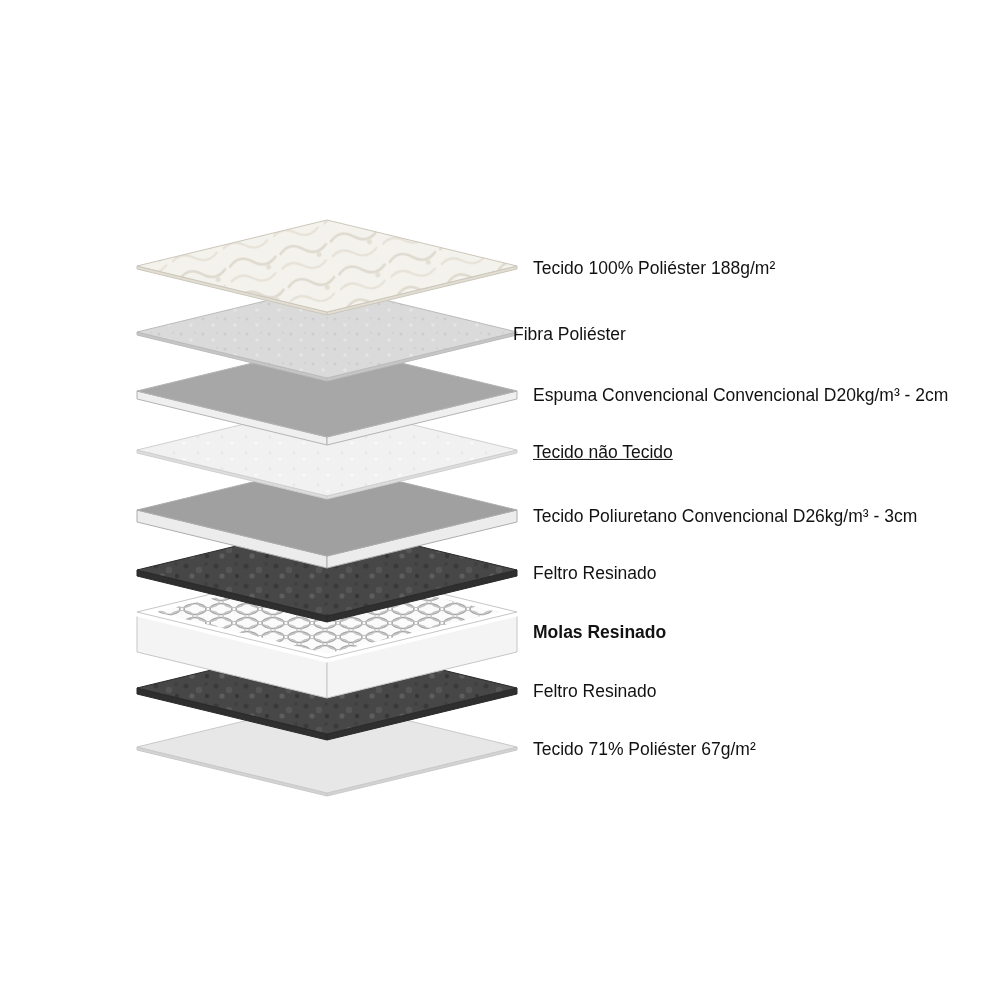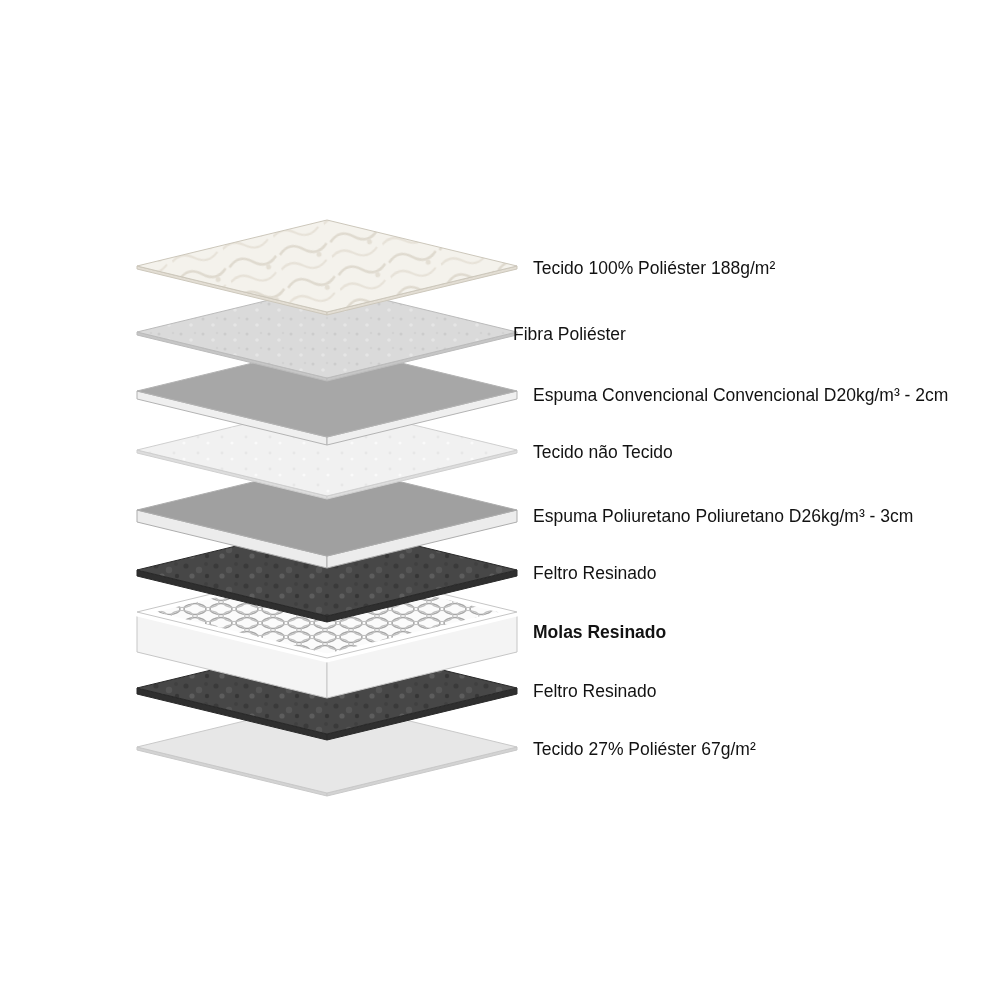--- a/index.html
+++ b/index.html
@@ -109,20 +109,20 @@
           <polygon points="137,266 327,312 327,315 137,269" fill="#e3ded4" stroke="#ccc7bb" stroke-width="1" stroke-linejoin="round"></polygon>
           <polygon points="517,266 327,312 327,315 517,269" fill="#e3ded4" stroke="#ccc7bb" stroke-width="1" stroke-linejoin="round"></polygon>
           <polygon points="327,220 517,266 327,312 137,266" fill="url(#pat-fabric)" stroke="#ccc7bb" stroke-width="1" stroke-linejoin="round"></polygon>
         </g>
       </g>
   </svg>
   <div id="labels">
       <div class="layer-label" style="left: 533px; top: 267.5px;">Tecido 100% Poliéster 188g/m²</div>
       <div class="layer-label" style="left: 513px; top: 333.5px;">Fibra Poliéster</div>
       <div class="layer-label" style="left: 533px; top: 395px;">Espuma Convencional Convencional D20kg/m³ - 2cm</div>
-      <div class="layer-label" style="left: 533px; top: 451.5px;">Tecido não Tecido</div>
-      <div class="layer-label" style="left: 533px; top: 516px;">Espuma Poliuretano Poliuretano D26kg/m³ - 3cm</div>
+      <div class="layer-label" style="left: 533px; top: 451.5px; text-decoration: underline;">Tecido não Tecido</div>
+      <div class="layer-label" style="left: 533px; top: 516px;">Tecido Poliuretano Convencional D26kg/m³ - 3cm</div>
       <div class="layer-label" style="left: 533px; top: 573px;">Feltro Resinado</div>
       <div class="layer-label bold" style="left: 533px; top: 632px;">Molas Resinado</div>
       <div class="layer-label" style="left: 533px; top: 691px;">Feltro Resinado</div>
-      <div class="layer-label" style="left: 533px; top: 748.5px;">Tecido 27% Poliéster 67g/m²</div>
+      <div class="layer-label" style="left: 533px; top: 748.5px;">Tecido 71% Poliéster 67g/m²</div>
     </div>
 </div>
 
 </body></html>

